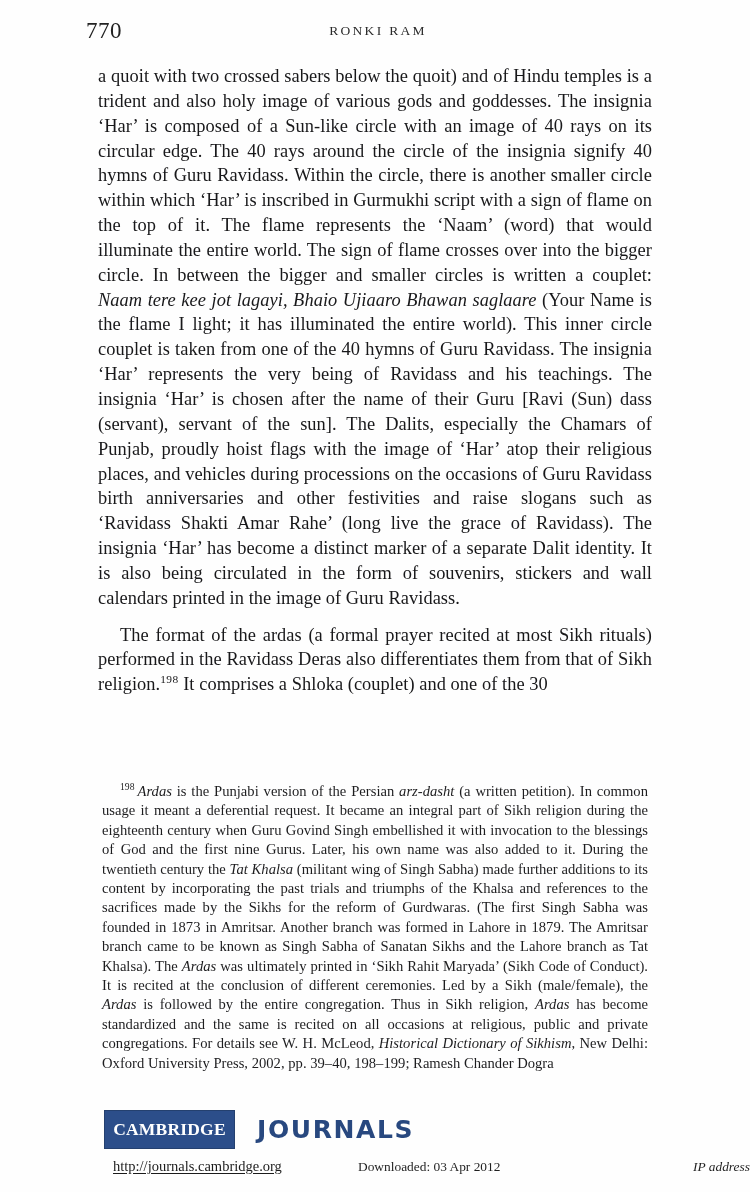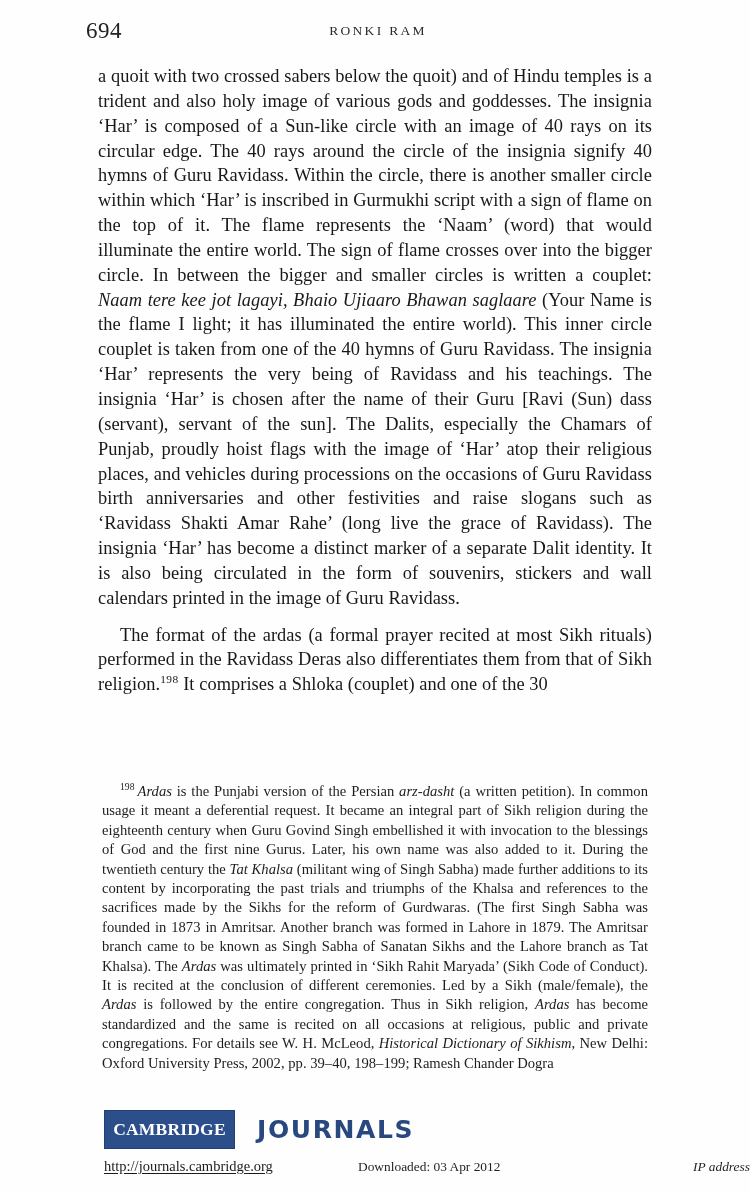--- a/index.html
+++ b/index.html
@@ -155,21 +155,21 @@
 
   .footer-line {
     position: absolute;
     left: 57px;
     top: 60px;
     width: 636px;
     height: 22px;
   }
   .footer-url {
     position: absolute;
-    left: 0;
+    left: 9px;
     top: 0;
     font-size: 14.5px;
     color: #1b1b1b;
     text-decoration: underline;
     text-underline-offset: 2px;
     white-space: nowrap;
   }
   .footer-downloaded {
     position: absolute;
     left: 254px;
@@ -189,21 +189,21 @@
     width: 104px;
     font-style: italic;
   }
 </style>
 </head>
 <body>
 
 <div class="page">
 
   <div class="running-head">
-    <div class="folio">694</div>
+    <div class="folio">770</div>
     <div class="head-title">RONKI RAM</div>
   </div>
 
   <div class="body-text" id="body-text">
       <p><span>a quoit with two crossed sabers below the quoit) and of Hindu temples is a trident and also holy image of various gods and goddesses. The insignia ‘Har’ is composed of a Sun-like circle with an image of 40 rays on its circular edge. The 40 rays around the circle of the insignia signify 40 hymns of Guru Ravidass. Within the circle, there is another smaller circle within which ‘Har’ is inscribed in Gurmukhi script with a sign of flame on the top of it. The flame represents the ‘Naam’ (word) that would illuminate the entire world. The sign of flame crosses over into the bigger circle. In between the bigger and smaller circles is written a couplet: </span><i>Naam tere kee jot lagayi, Bhaio Ujiaaro Bhawan saglaare</i><span> (Your Name is the flame I light; it has illuminated the entire world). This inner circle couplet is taken from one of the 40 hymns of Guru Ravidass. The insignia ‘Har’ represents the very being of Ravidass and his teachings. The insignia ‘Har’ is chosen after the name of their Guru [Ravi (Sun) dass (servant), servant of the sun]. The Dalits, especially the Chamars of Punjab, proudly hoist flags with the image of ‘Har’ atop their religious places, and vehicles during processions on the occasions of Guru Ravidass birth anniversaries and other festivities and raise slogans such as ‘Ravidass Shakti Amar Rahe’ (long live the grace of Ravidass). The insignia ‘Har’ has become a distinct marker of a separate Dalit identity. It is also being circulated in the form of souvenirs, stickers and wall calendars printed in the image of Guru Ravidass.</span></p>
       <p class="indent"><span>The format of the ardas (a formal prayer recited at most Sikh rituals) performed in the Ravidass Deras also differentiates them from that of Sikh religion.</span><sup class="fnref">198</sup><span> It comprises a Shloka (couplet) and one of the 30</span></p>
     </div>
 
   <div class="footnote" id="footnote">
       <p><sup>198</sup><i>Ardas</i><span> is the Punjabi version of the Persian </span><i>arz-dasht</i><span> (a written petition). In common usage it meant a deferential request. It became an integral part of Sikh religion during the eighteenth century when Guru Govind Singh embellished it with invocation to the blessings of God and the first nine Gurus. Later, his own name was also added to it. During the twentieth century the </span><i>Tat Khalsa</i><span> (militant wing of Singh Sabha) made further additions to its content by incorporating the past trials and triumphs of the Khalsa and references to the sacrifices made by the Sikhs for the reform of Gurdwaras. (The first Singh Sabha was founded in 1873 in Amritsar. Another branch was formed in Lahore in 1879. The Amritsar branch came to be known as Singh Sabha of Sanatan Sikhs and the Lahore branch as Tat Khalsa). The </span><i>Ardas</i><span> was ultimately printed in ‘Sikh Rahit Maryada’ (Sikh Code of Conduct). It is recited at the conclusion of different ceremonies. Led by a Sikh (male/female), the </span><i>Ardas</i><span> is followed by the entire congregation. Thus in Sikh religion, </span><i>Ardas</i><span> has become standardized and the same is recited on all occasions at religious, public and private congregations. For details see W. H. McLeod, </span><i>Historical Dictionary of Sikhism</i><span>, New Delhi: Oxford University Press, 2002, pp. 39–40, 198–199; Ramesh Chander Dogra</span></p>

